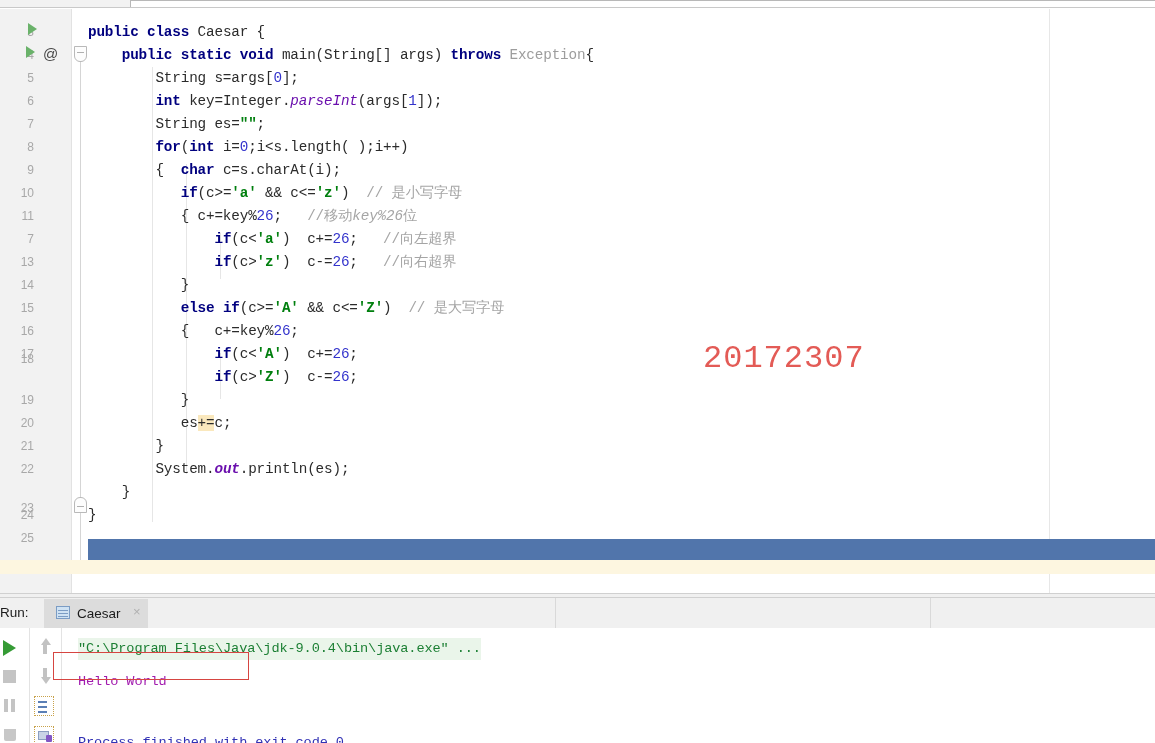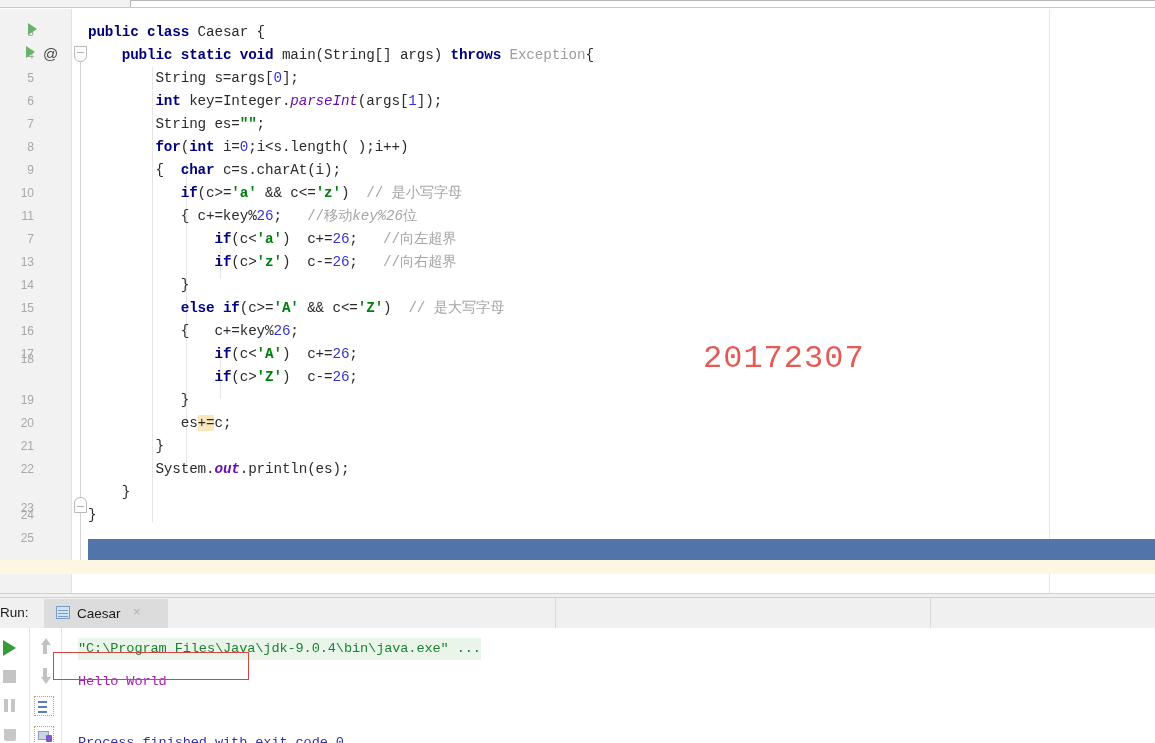--- a/index.html
+++ b/index.html
@@ -220,21 +220,21 @@
   .runlabel {
     position: absolute;
     left: 0px; top: 5px;
     font-size: 13.5px;
     color: #1b1b1b;
     line-height: 20px;
   }
   .runtab {
     position: absolute;
     left: 44px; top: 1px;
-    width: 124px; height: 29px;
+    width: 104px; height: 29px;
     background: #dcdcdc;
   }
   .runtab .ticon {
     position: absolute;
     left: 12px; top: 7px;
     width: 14px; height: 13px;
     background: #cfe2f3;
     border: 1px solid #7b9cc4;
     box-sizing: border-box;
   }

